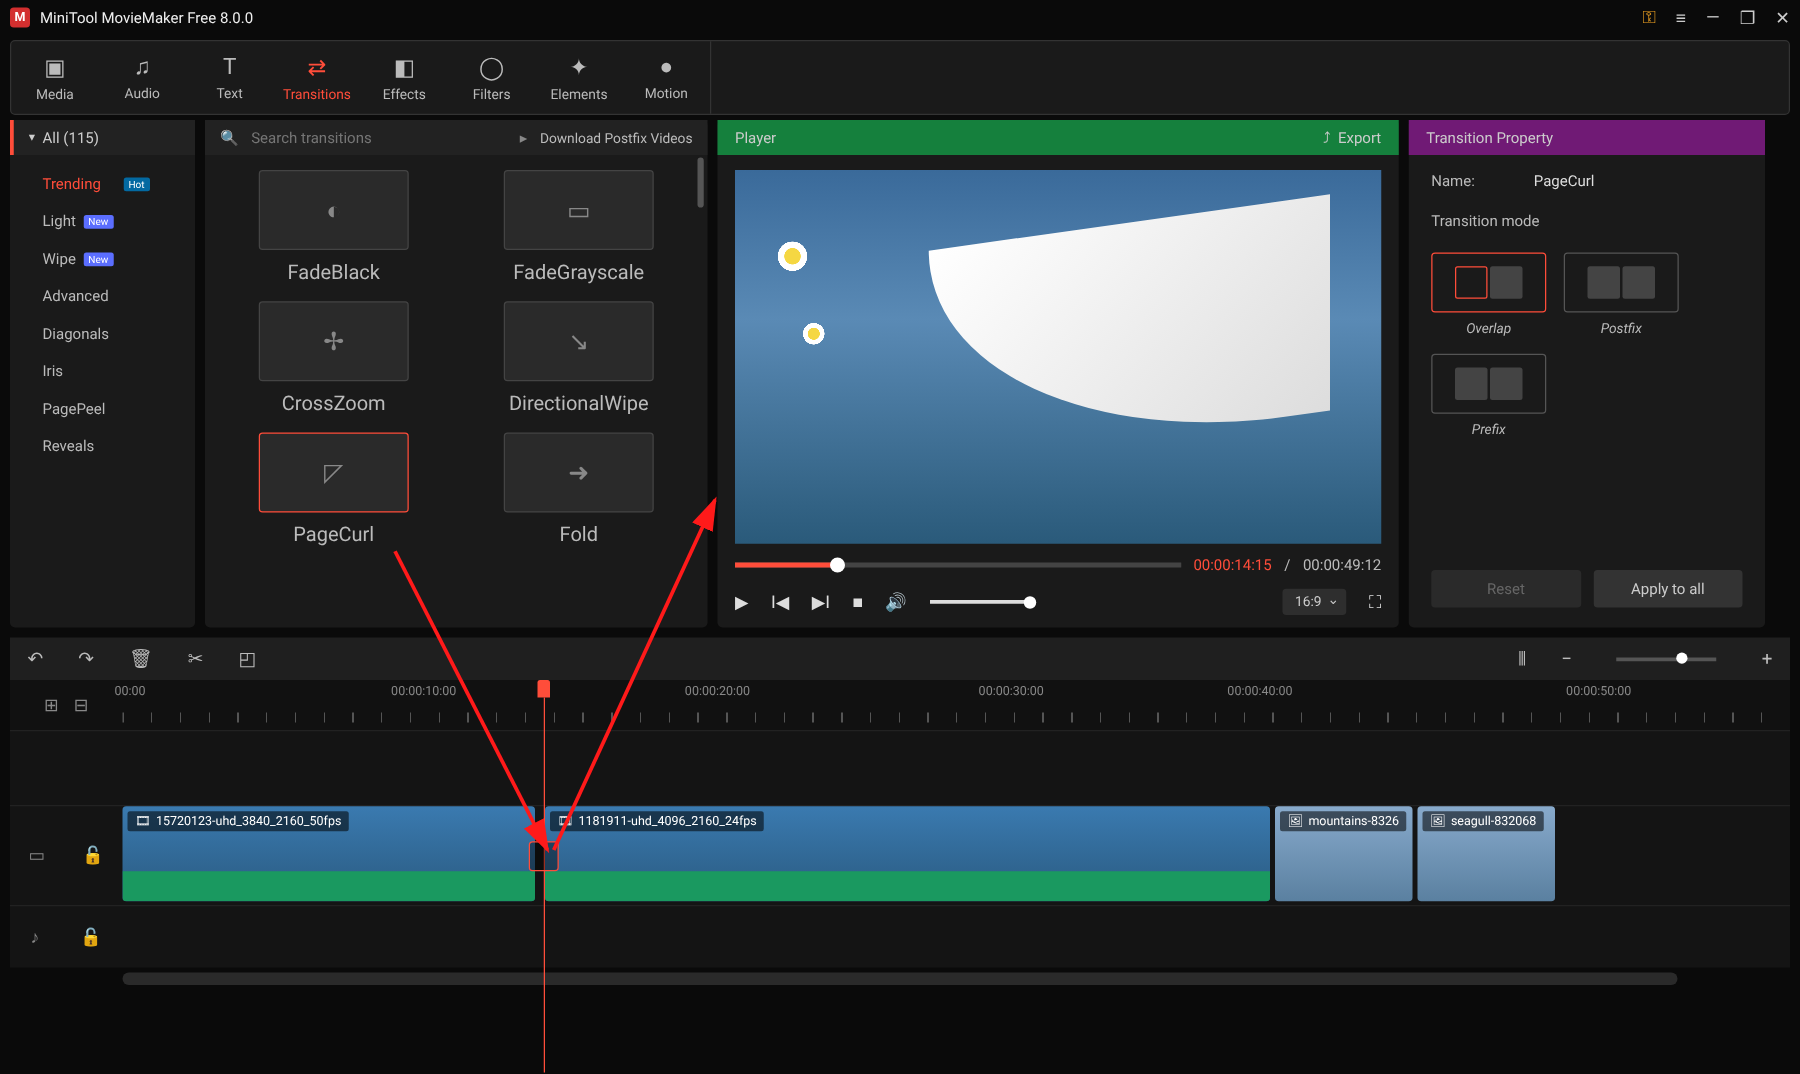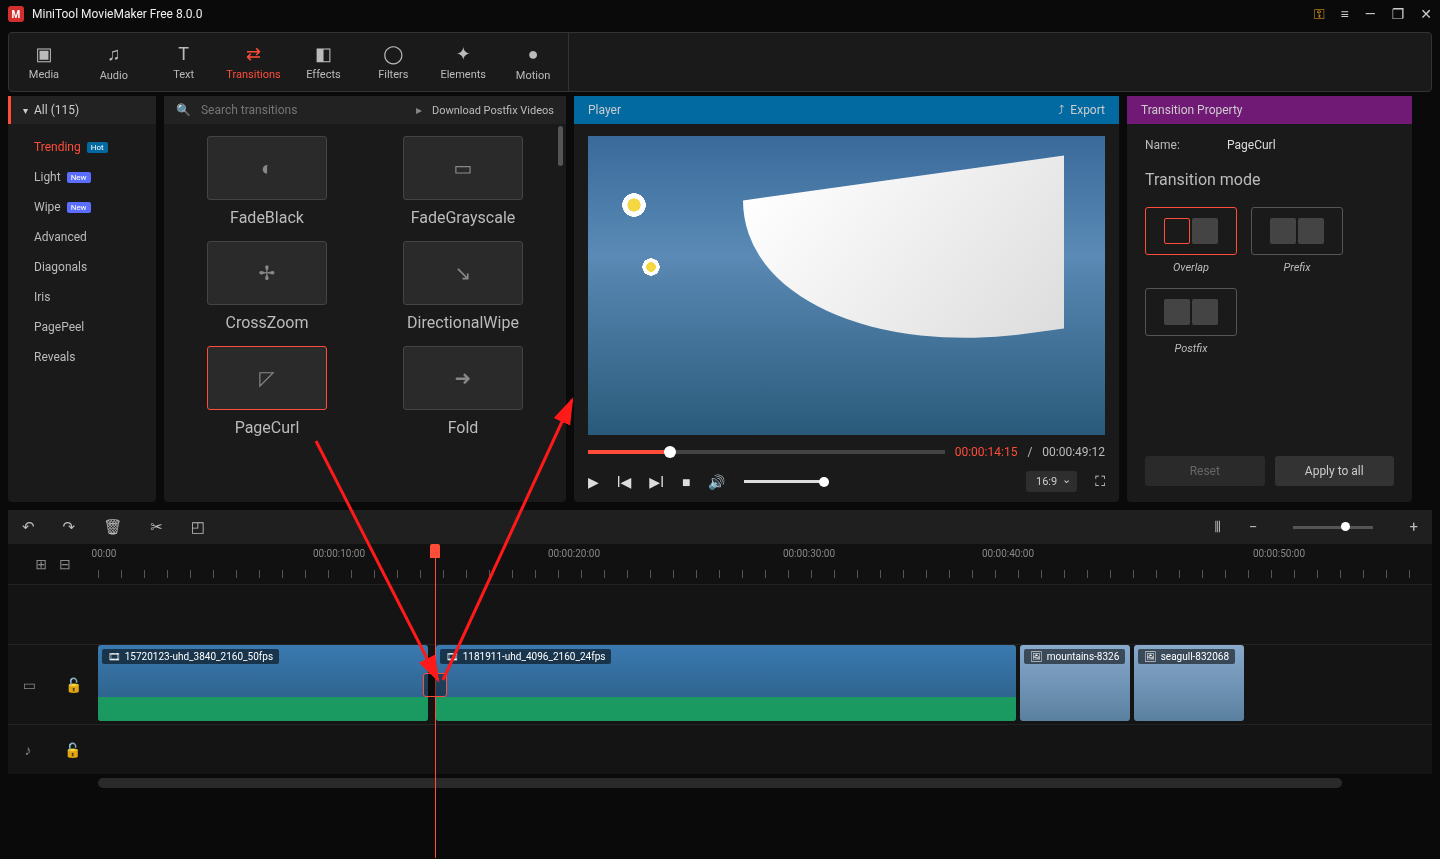--- a/index.html
+++ b/index.html
@@ -19,36 +19,36 @@
 .tb-btn .lbl { font-size:11px; }
 
 .main-row { display:flex; height:406px; padding:0 8px; gap:8px; }
 .left-col { width:148px; background:#1a1a1a; border-radius:4px; display:flex; flex-direction:column; }
 .all-hdr { height:28px; display:flex; align-items:center; padding:0 12px; background:#222; border-left:3px solid #ff4d3a; }
 .all-hdr .chev { margin-right:6px; font-size:10px; }
 .cat-list { padding:8px 0; }
 .cat-item { padding:8px 16px 8px 26px; color:#bbb; cursor:pointer; display:flex; align-items:center; gap:6px; font-size:12px; }
 .cat-item.active { color:#ff4d3a; }
 .badge { font-size:8px; padding:1px 4px; border-radius:2px; color:#fff; }
-.badge.hot { background:#0369a1; }
+.badge.hot { background:#0369a1;margin-left:12px; }
 .badge.new { background:#5b6eff; }
 
 .mid-col { width:402px; background:#1a1a1a; border-radius:4px; display:flex; flex-direction:column; position:relative; }
 .mid-top { height:28px; display:flex; align-items:center; padding:0 12px; background:#222; gap:10px; }
 .mid-top input { background:transparent; border:none; color:#aaa; font-size:12px; flex:1; outline:none; }
 .dl-link { color:#bbb; font-size:11px; cursor:pointer; }
 .trans-grid { flex:1; padding:12px 20px; display:grid; grid-template-columns:1fr 1fr; gap:14px 30px; align-content:start; overflow:hidden; }
 .trans-cell { display:flex; flex-direction:column; align-items:center; gap:8px; }
 .trans-thumb { width:120px; height:64px; background:#2a2a2a; border:1px solid #444; border-radius:3px; display:flex; align-items:center; justify-content:center; color:#888; font-size:20px; position:relative; }
 .trans-thumb.sel { border:1px solid #ff4d3a; }
 .trans-lbl { color:#bbb; font-size:16px; }
 .scroll-ind { position:absolute; right:3px; top:30px; width:5px; height:40px; background:#555; border-radius:3px; }
 
 .player-col { width:545px; background:#1a1a1a; border-radius:4px; display:flex; flex-direction:column; }
-.player-hdr { height:28px; display:flex; align-items:center; justify-content:space-between; padding:0 14px; background:#0369a1; }
+.player-hdr { height:28px; display:flex; align-items:center; justify-content:space-between; padding:0 14px; background:#15803d; }
 .export-btn { display:flex; align-items:center; gap:6px; cursor:pointer; color:#ccc; }
 .preview { flex:1; margin:12px 14px 6px; background:linear-gradient(180deg,#3a6a9a 0%,#5a8ab5 40%,#2a5a7a 100%); position:relative; overflow:hidden; }
 .curl { position:absolute; top:14%; right:8%; width:62%; height:58%; background:linear-gradient(135deg,#fff,#ddd); border-radius:0 0 0 90%/0 0 0 100%; transform:skewY(-8deg); }
 .flower { position:absolute; left:6%; top:18%; width:30px; height:30px; background:radial-gradient(circle,#f5d742 30%,#fff 32%,#fff 55%,transparent 56%); border-radius:50%; }
 .flower2 { left:10%; top:40%; width:22px; height:22px; }
 .seek-row { padding:0 14px; display:flex; align-items:center; gap:10px; height:22px; }
 .seek { flex:1; height:4px; background:#444; position:relative; }
 .seek-prog { position:absolute; left:0; top:0; height:100%; width:23%; background:#ff4d3a; }
 .seek-knob { position:absolute; left:23%; top:-4px; width:12px; height:12px; background:#fff; border-radius:50%; transform:translateX(-50%); }
 .time-cur { color:#ff4d3a; font-size:12px; }
@@ -63,21 +63,21 @@
 
 .prop-col { width:285px; background:#1a1a1a; border-radius:4px; display:flex; flex-direction:column; margin-right:0; }
 .prop-hdr { height:28px; display:flex; align-items:center; padding:0 14px; background:#701a75; }
 .prop-body { padding:14px 18px; flex:1; display:flex; flex-direction:column; gap:18px; }
 .prop-row { display:flex; align-items:center; gap:12px; }
 .prop-row .plbl { width:70px; color:#bbb; font-size:12px; }
 .prop-row .pval { color:#ddd; font-size:12px; }
 .dur-slider { flex:1; height:3px; background:#555; position:relative; }
 .dur-slider::after { content:''; position:absolute; left:30%; top:-4px; width:10px; height:10px; background:#fff; border-radius:50%; }
 .dur-val { background:#000; padding:4px 14px; border-radius:3px; font-size:11px; }
-.mode-lbl { color:#bbb; font-size:16px; }
+.mode-lbl { color:#bbb; font-size:12px; }
 .mode-grid { display:flex; flex-wrap:wrap; gap:14px; }
 .mode-cell { display:flex; flex-direction:column; align-items:center; gap:6px;font-style:italic; }
 .mode-thumb { width:92px; height:48px; border:1px solid #555; border-radius:3px; display:flex; align-items:center; justify-content:center; gap:2px; cursor:pointer; }
 .mode-thumb.sel { border:1px solid #ff4d3a; }
 .mode-thumb .seg { width:26px; height:26px; background:#444; border-radius:2px; }
 .mode-thumb.sel .seg:first-child { border:1px solid #ff4d3a; background:transparent; }
 .mode-name { font-size:11px; color:#bbb; }
 .prop-footer { padding:12px 18px 16px; display:flex; gap:10px; }
 .pf-btn { flex:1; padding:8px 0; text-align:center; background:#333; border-radius:3px; cursor:pointer; font-size:12px; }
 .pf-btn.disabled { background:#2a2a2a; color:#666; }
@@ -291,28 +291,28 @@
               <div class="seg"></div>
               <div class="seg"></div>
             </div>
             <div class="mode-name">Overlap</div>
           </div>
           <div class="mode-cell">
             <div class="mode-thumb">
               <div class="seg"></div>
               <div class="seg"></div>
             </div>
-            <div class="mode-name">Prefix</div>
+            <div class="mode-name">Postfix</div>
           </div>
           <div class="mode-cell">
             <div class="mode-thumb">
               <div class="seg"></div>
               <div class="seg"></div>
             </div>
-            <div class="mode-name">Postfix</div>
+            <div class="mode-name">Prefix</div>
           </div>
         </div>
     </div>
     <div class="prop-footer">
       <div class="pf-btn disabled">Reset</div>
       <div class="pf-btn">Apply to all</div>
     </div>
   </div>
 </div>
 

